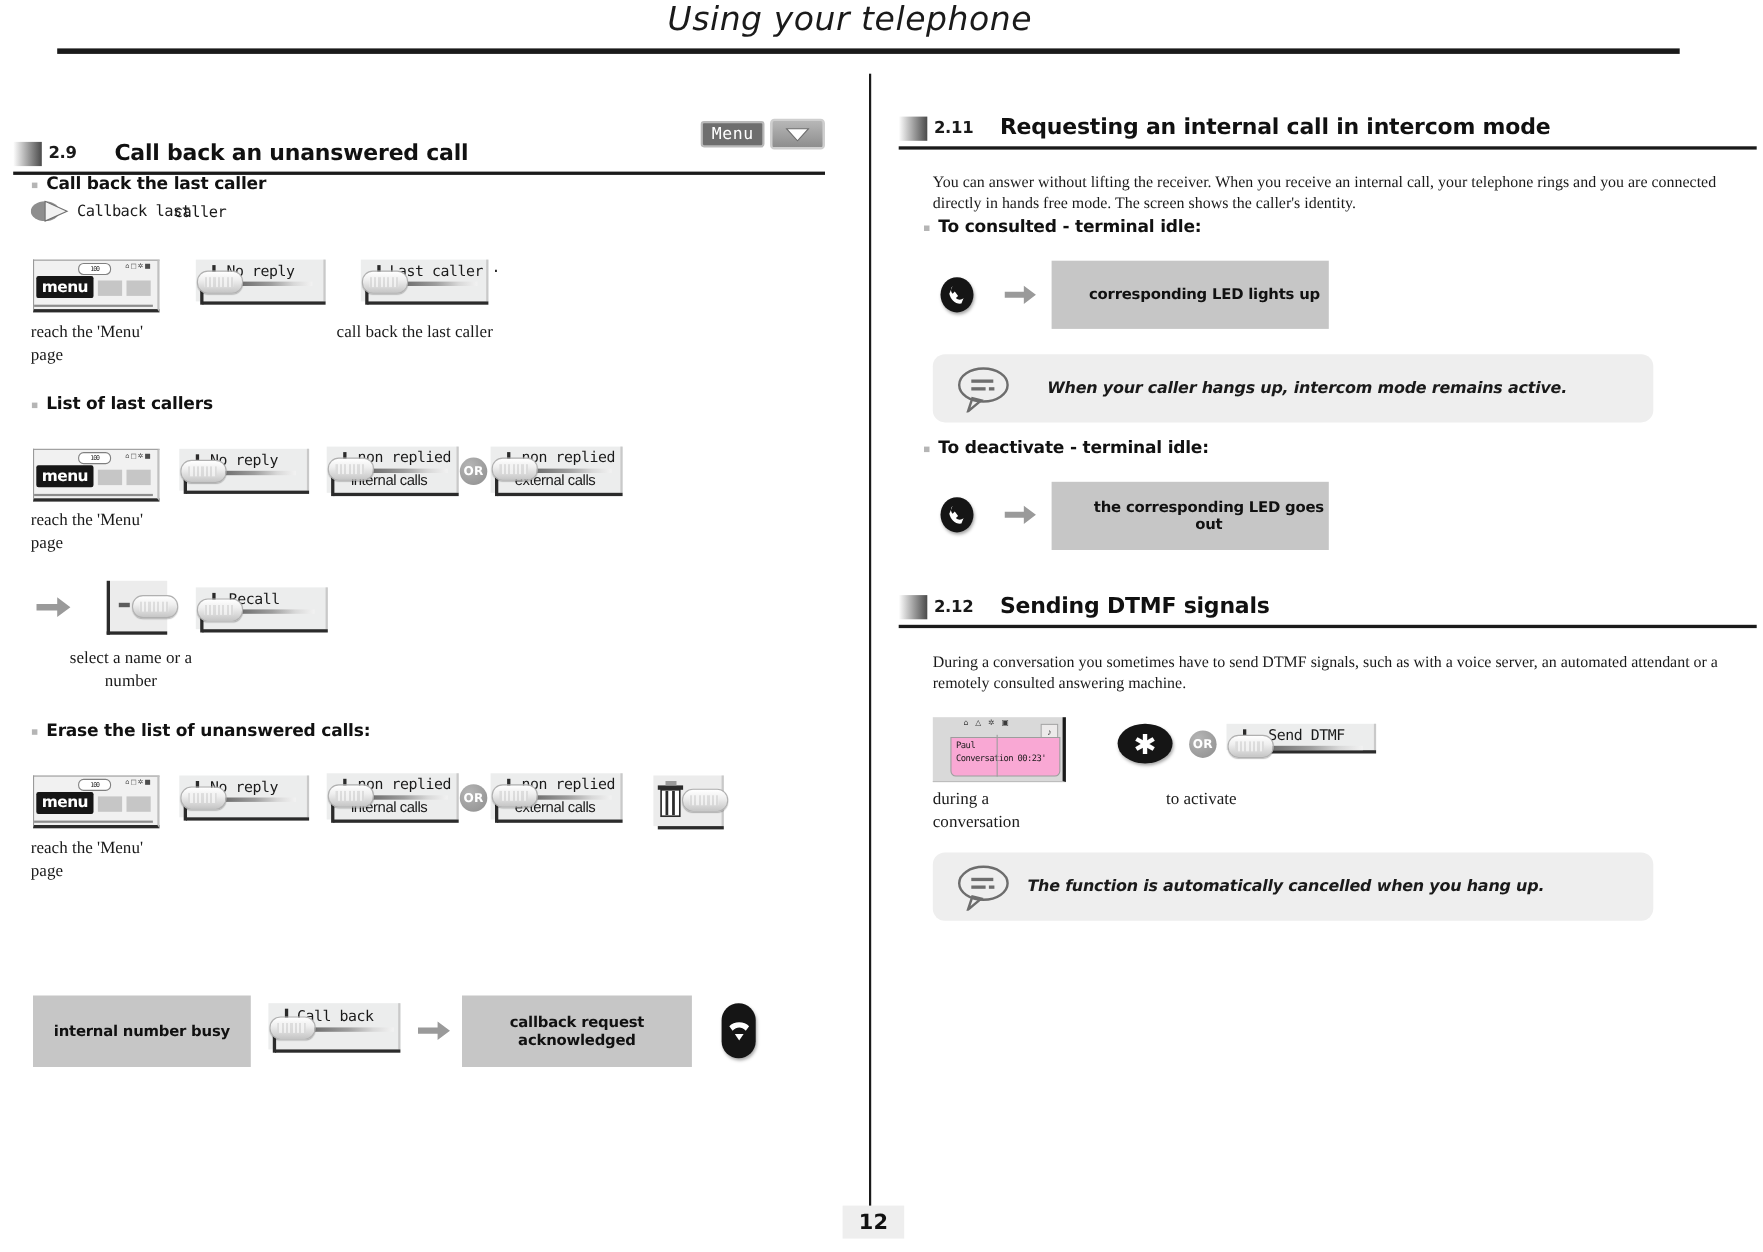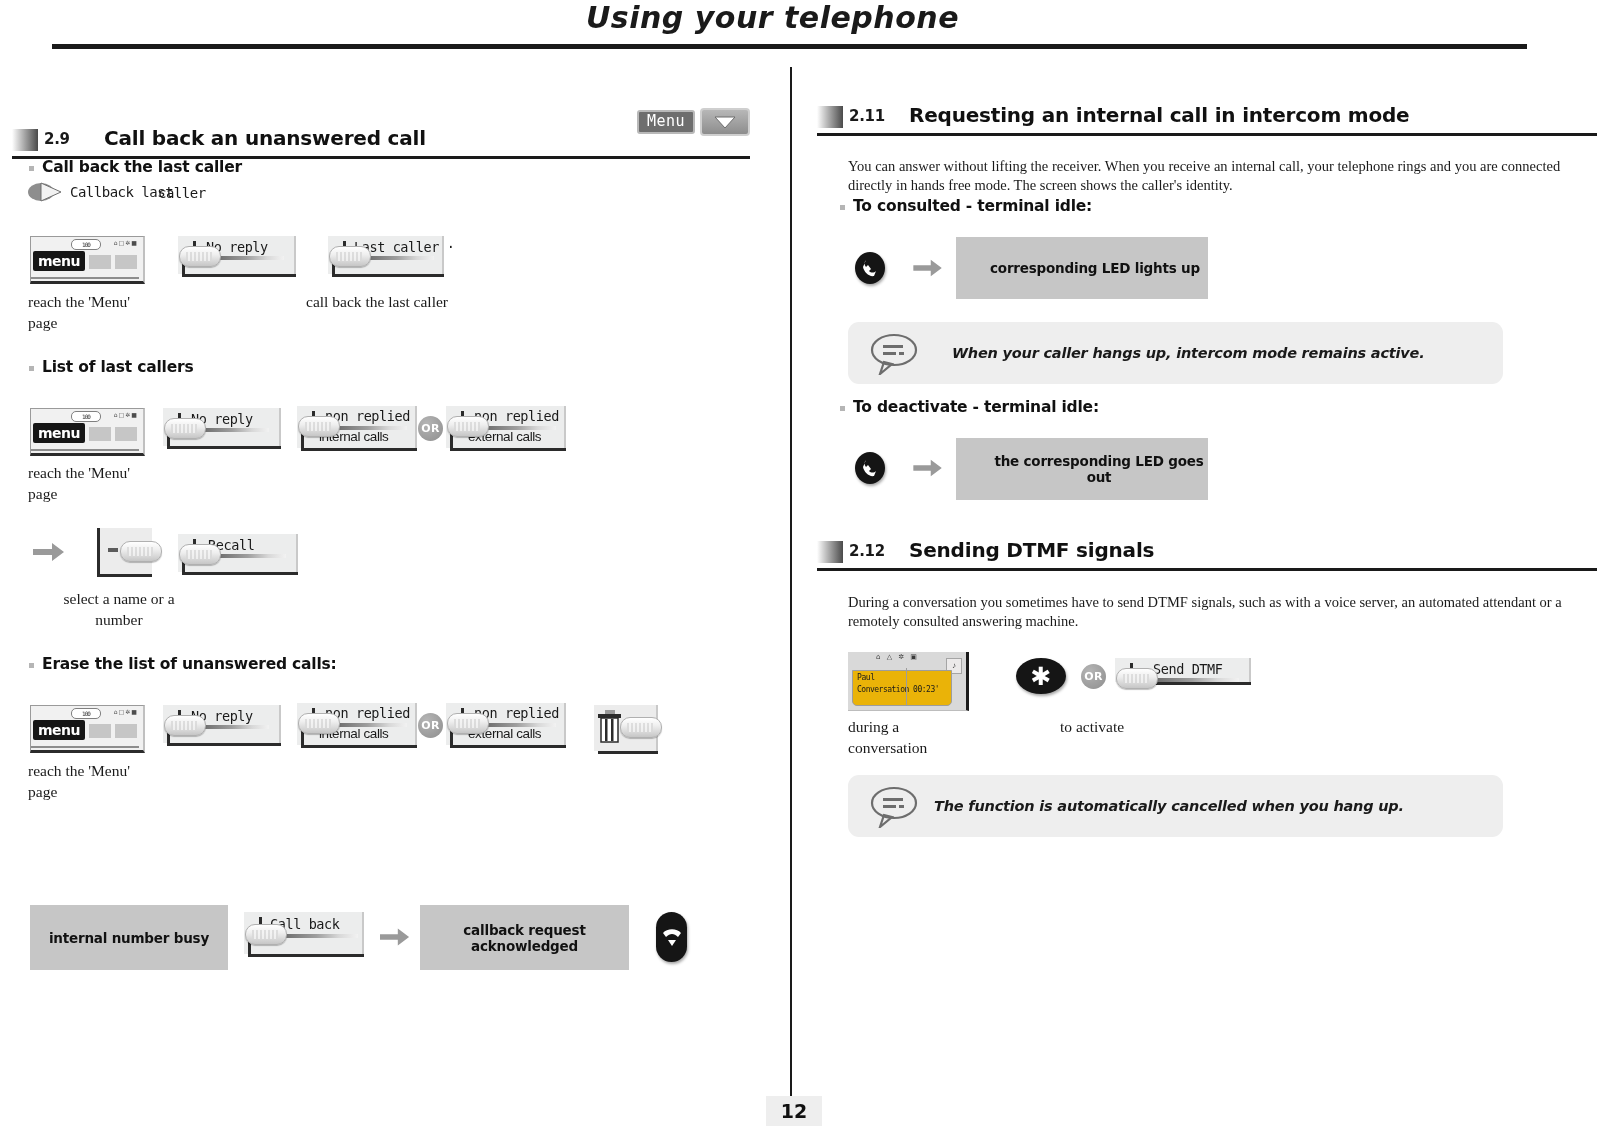--- a/index.html
+++ b/index.html
@@ -24,21 +24,21 @@
     height: 56px;
   }
   .page-title {
     position: absolute;
     top: 0px;
     left: 0;
     width: 1545px;
     text-align: center;
     font-family: "DejaVu Sans", sans-serif;
     font-style: italic;
-    font-weight: bold;
+    font-weight: normal;
     font-size: 30px;
     letter-spacing: 0.5px;
     color: #1a1a1a;
   }
   .header-rule {
     position: absolute;
     top: 44px;
     left: 52px;
     width: 1475px;
     height: 5px;
@@ -441,23 +441,23 @@
   .cd-topicons {
     position: absolute;
     left: 28px; top: 1px;
     font-family: "DejaVu Sans", sans-serif;
     font-size: 7px;
     color: #3a3a3a;
     letter-spacing: 2px;
   }
   .cd-inner {
     position: absolute;
-    left: 4px; top: 18px;
+    left: 16px; top: 18px;
     width: 98px; height: 34px;
-    background: #eab308;
+    background: #f9a8d4;
     border: 1px solid #9d9d9d;
     border-radius: 0 0 5px 5px;
     text-decoration: underline;
   }
   .cd-name {
     position: absolute;
     left: 4px; top: 2px;
     font-family: "DejaVu Sans Mono", monospace;
     font-size: 8px;
     color: #1a1a1a;

